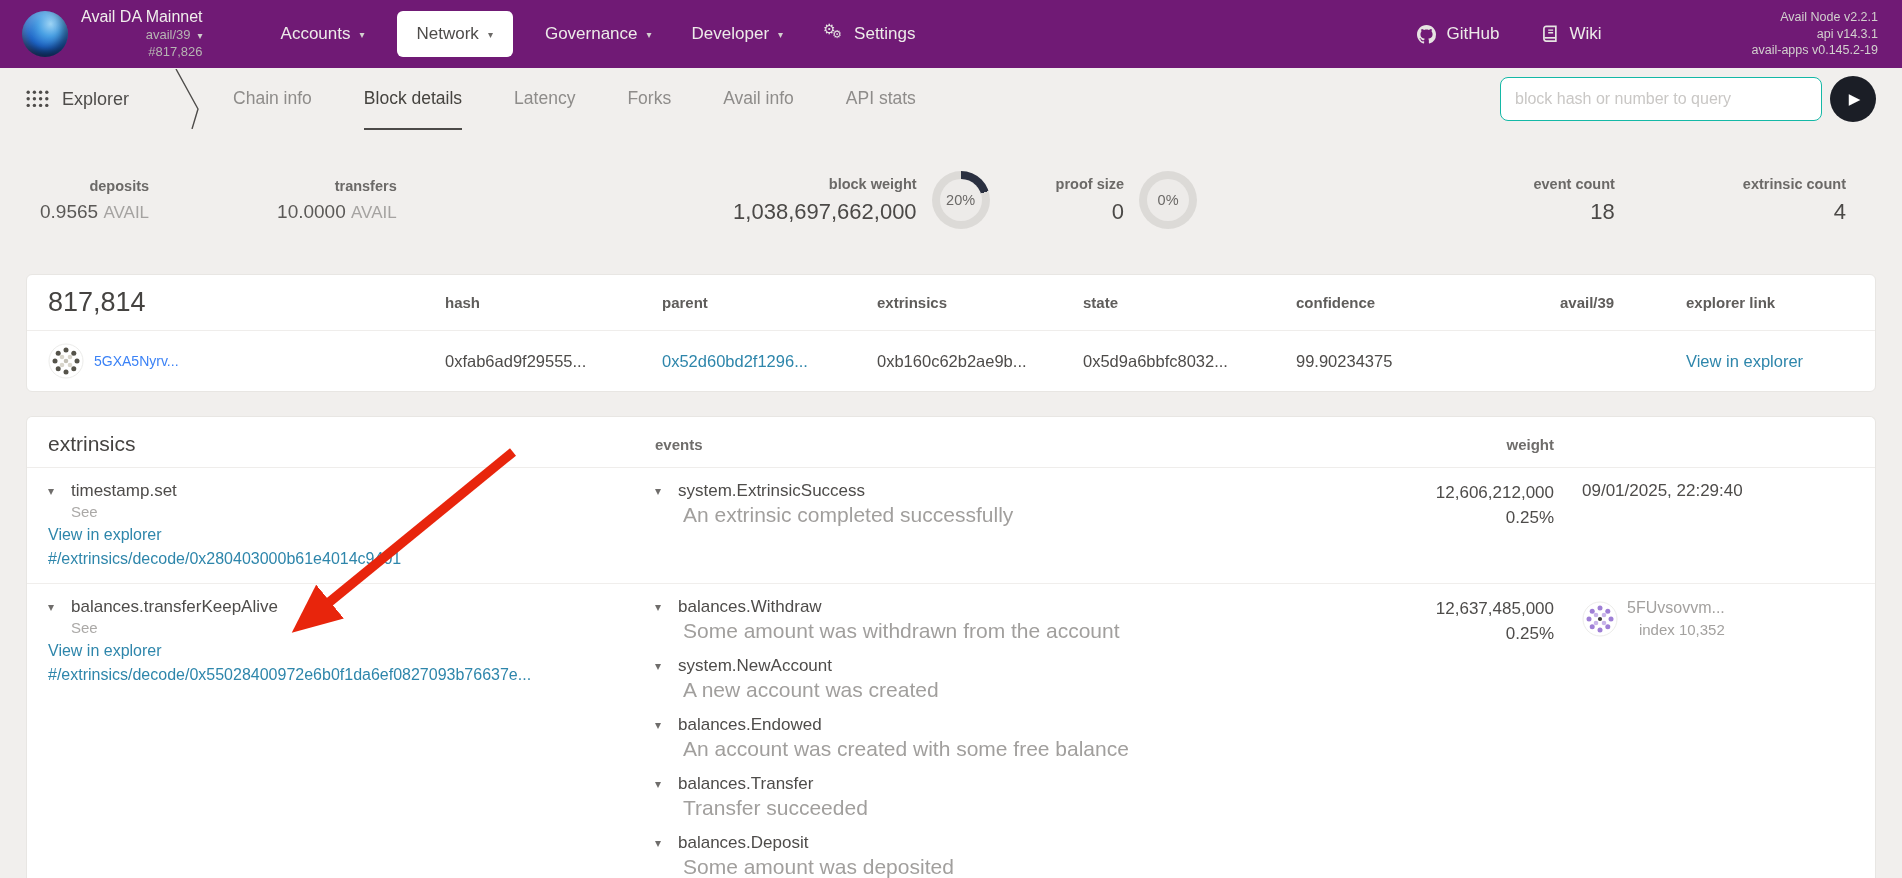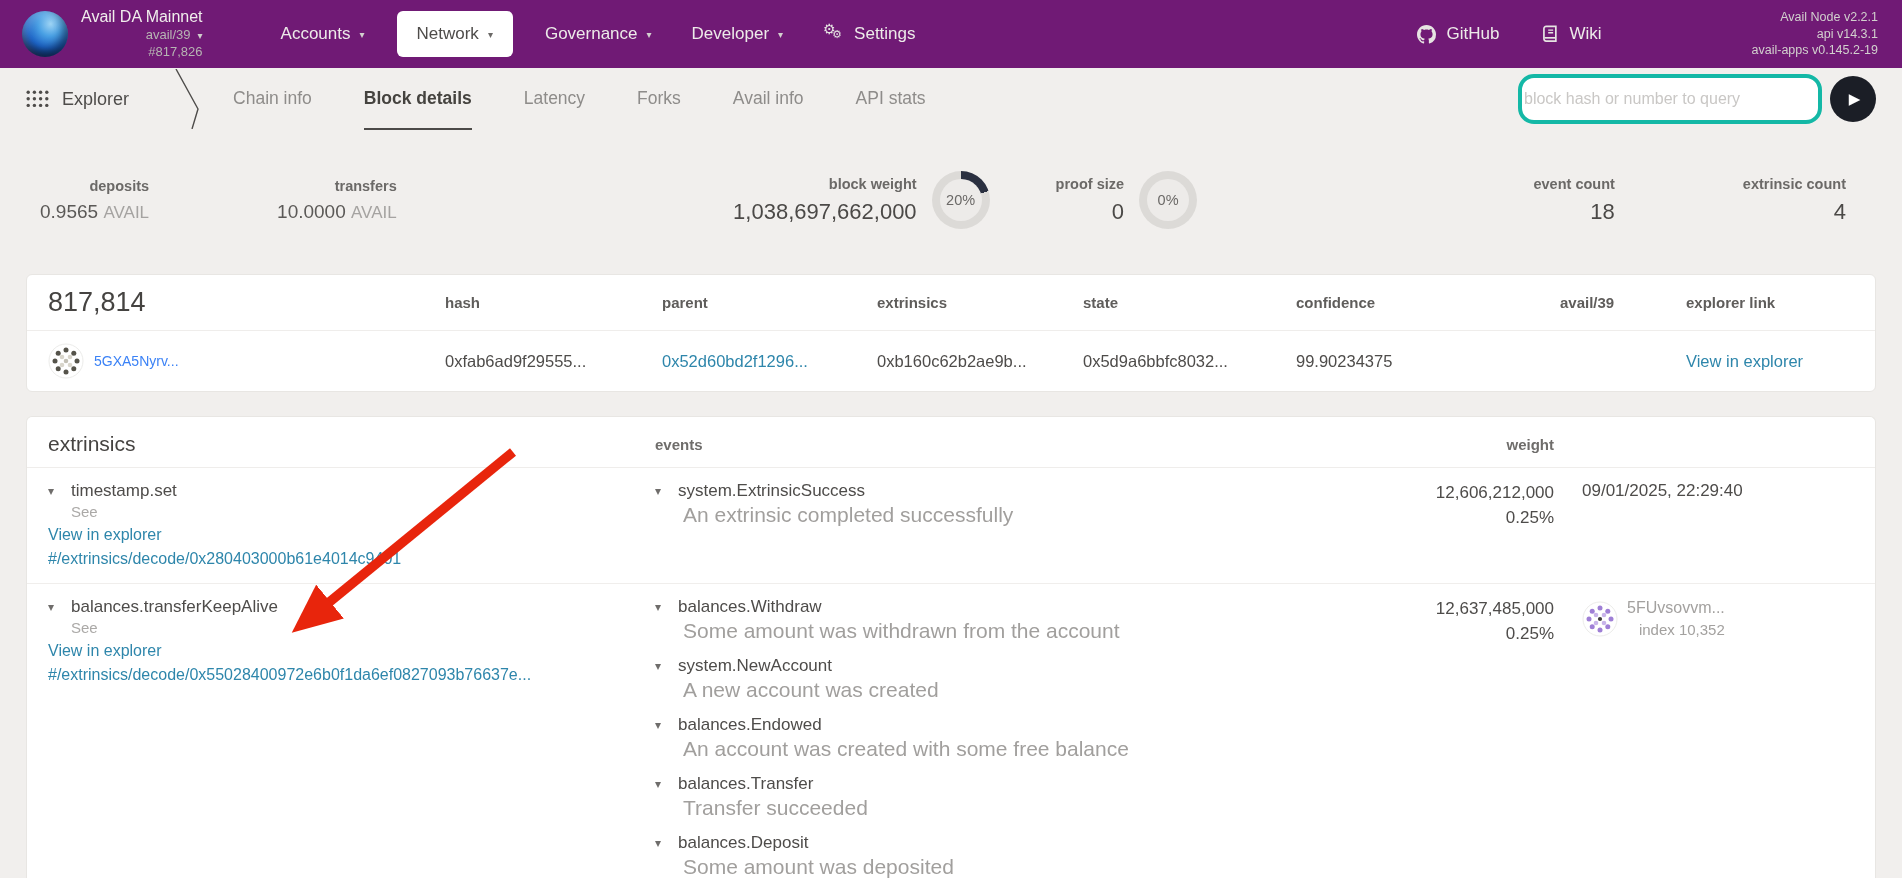--- a/index.html
+++ b/index.html
@@ -28,24 +28,24 @@
   .ext-link{display:flex;align-items:center;gap:10px;color:#edebe9;font-size:17px;cursor:pointer;white-space:nowrap;}
   .ext-link + .ext-link{margin-left:42px;}
   .versions{margin-left:150px;text-align:right;font-size:12.5px;color:#d2d0ce;line-height:1.32;white-space:nowrap;}
   
   .subnav{height:62px;display:flex;align-items:center;padding:0 26px;box-sizing:border-box;justify-content:flex-end;}
   .apps-btn{display:flex;align-items:center;gap:13px;cursor:pointer;height:100%;}
   .apps-label{font-size:18px;color:#4e4c4a;}
   .sep{margin:0 30px 0 42px;}
   .tabs{display:flex;align-items:stretch;height:100%;gap:52px;}
   .tab{display:flex;align-items:center;font-size:17.5px;color:#8e8c8a;cursor:pointer;border-bottom:2px solid transparent;box-sizing:border-box;}
-  .tab.active{color:#45433f;border-bottom-color:#4c4a48;font-weight:bold;}
+  .tab.active{color:#45433f;border-bottom-color:#4c4a48;}
   .search-wrap{margin-left:auto;display:flex;align-items:center;}
-  .search-input{width:292px;height:42px;border:4px solid #14b8a6;border-radius:16px;background:#fff;
-        padding:0 2px;font-size:16px;color:#4e4c4a;outline:none;font-family:inherit;}
+  .search-input{width:292px;height:42px;border:1px solid #14b8a6;border-radius:8px;background:#fff;
+        padding:0 14px;font-size:16px;color:#4e4c4a;outline:none;font-family:inherit;}
   .search-input::placeholder{color:#c9c7c5;}
   .go-btn{width:46px;height:46px;border-radius:50%;background:#1b1e26;border:none;margin-left:8px;cursor:pointer;
         display:flex;align-items:center;justify-content:center;color:#fff;}
   .go-btn span{font-size:15px;margin-left:3px;font-family:"DejaVu Sans",sans-serif;}
   
   .stats{display:flex;align-items:center;margin-top:20px;height:100px;padding:0 56px 0 40px;box-sizing:border-box;}
   .stat{text-align:right;white-space:nowrap;}
   .stat .lbl{font-size:14.5px;font-weight:700;color:#6b6967;}
   .stat .val{font-size:19px;color:#5b5957;margin-top:7px;}
   .stat .unit{color:#a5a3a1;font-size:17px;}

